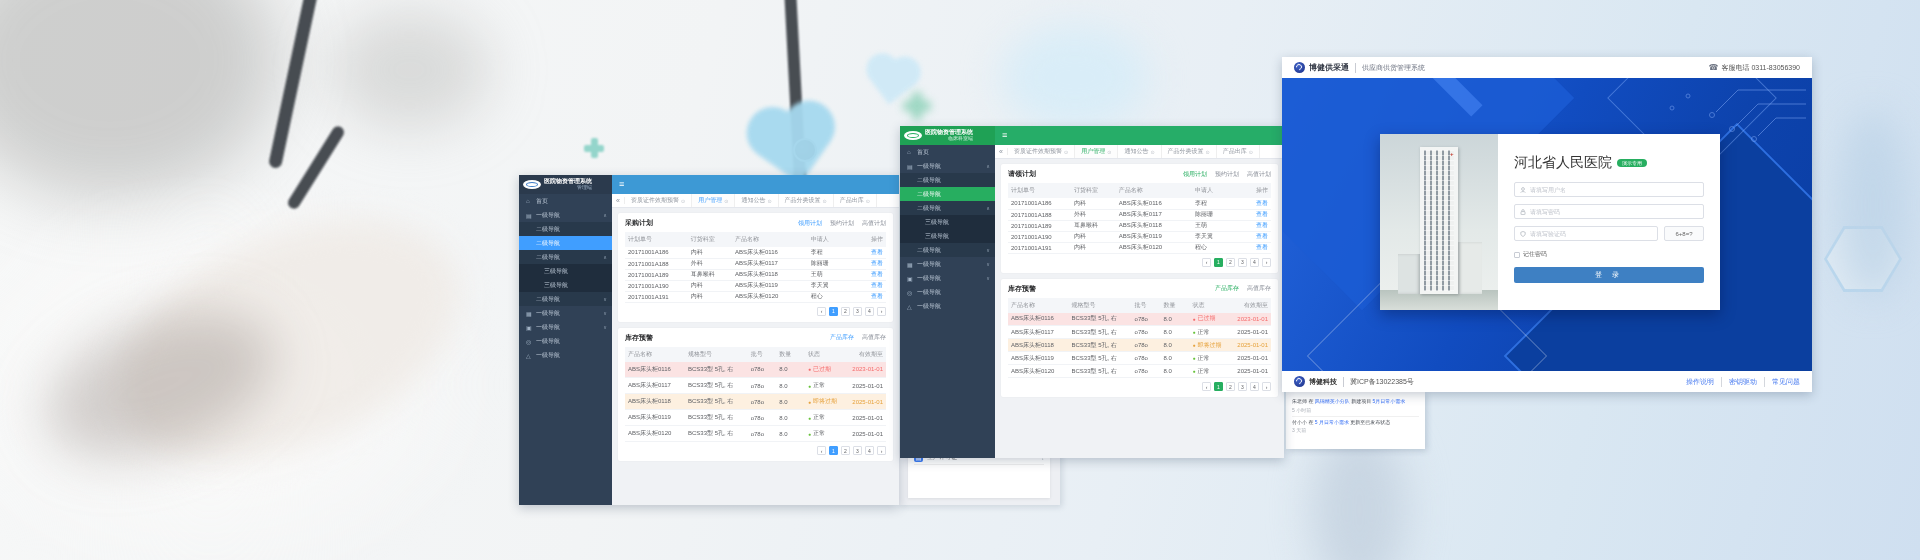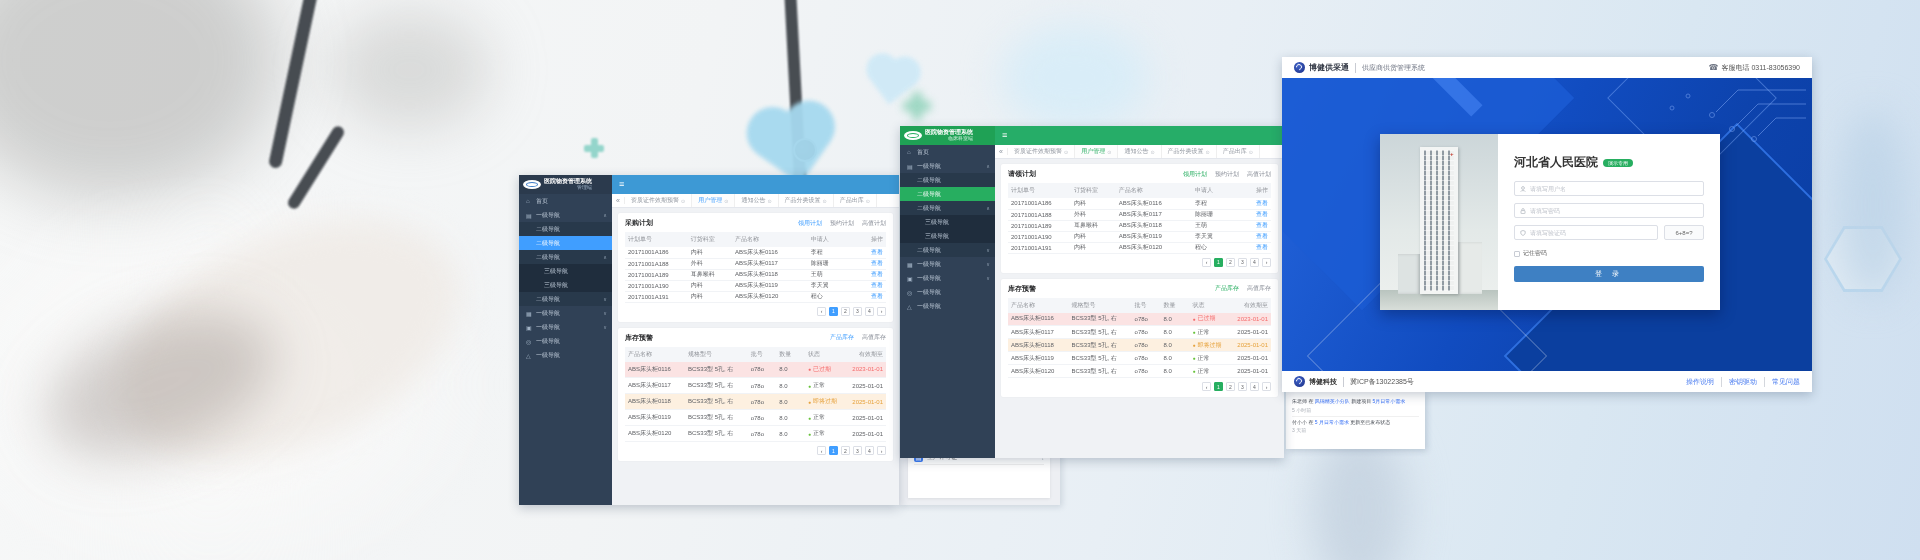--- a/index.html
+++ b/index.html
@@ -121,21 +121,21 @@
   .bld{width:118px;flex:none;position:relative;background:linear-gradient(#ccd6d9 0%,#e3e9e8 55%,#eef1ef 100%);overflow:hidden}
   .bld .ground{position:absolute;left:0;right:0;bottom:0;height:20px;background:linear-gradient(#b9c4bf,#d8ded9)}
   .bld .tower{position:absolute;left:40px;top:13px;width:38px;bottom:16px;background:#f3f5f4;box-shadow:1px 1px 3px rgba(60,70,75,.35)}
   .bld .tower::before{content:"";position:absolute;inset:3px 4px;background:repeating-linear-gradient(90deg,#7e8a94 0 2px,#eef0ef 2px 6px);opacity:.85}
   .bld .tower::after{content:"";position:absolute;inset:3px 4px;background:repeating-linear-gradient(0deg,rgba(255,255,255,.5) 0 1px,transparent 1px 5px)}
   .bld .pod1{position:absolute;left:18px;bottom:16px;width:22px;height:40px;background:#dde3e2;box-shadow:inset -2px 0 3px rgba(90,100,105,.25)}
   .bld .pod2{position:absolute;left:78px;bottom:16px;width:24px;height:52px;background:#e6eae8;box-shadow:inset 2px 0 3px rgba(90,100,105,.2)}
   .bld .cross{position:absolute;left:70px;top:18px;width:5px;height:5px;color:#c0392b;font-size:6px;line-height:5px;font-weight:bold}
   .lg-form{flex:1;background:#fff;padding:20px 16px 0}
   .lg-title-row{display:flex;align-items:center;gap:5px;margin-bottom:10px}
-  .lg-hospital{font-size:12px;font-weight:bold;color:#333}
+  .lg-hospital{font-size:14px;font-weight:normal;color:#333}
   .lg-badge{background:#27ae60;color:#fff;font-size:5px;padding:1px 5px;border-radius:6px}
   .lg-input{display:flex;align-items:center;gap:4px;height:15px;border:1px solid #dcdfe6;border-radius:2px;padding:0 5px;margin-bottom:7px;background:#fff}
   .lg-input svg{flex:none}
   .lg-input input{border:none;outline:none;flex:1;font-size:6px;color:#333;min-width:0;font-family:inherit}
   .lg-input input::placeholder{color:#c0c4cc}
   .cap-row{display:flex;gap:6px}
   .cap-row .lg-input{flex:1}
   .cap-box{width:40px;height:15px;border:1px solid #dcdfe6;border-radius:2px;font-size:6px;color:#666;display:flex;align-items:center;justify-content:center;flex:none;cursor:pointer;background:#fafbfc}
   .rem-row{display:flex;align-items:center;gap:3px;margin:2px 0 8px}
   .cb{width:6px;height:6px;border:1px solid #c8ccd4;border-radius:1px;background:#fff;cursor:pointer}

